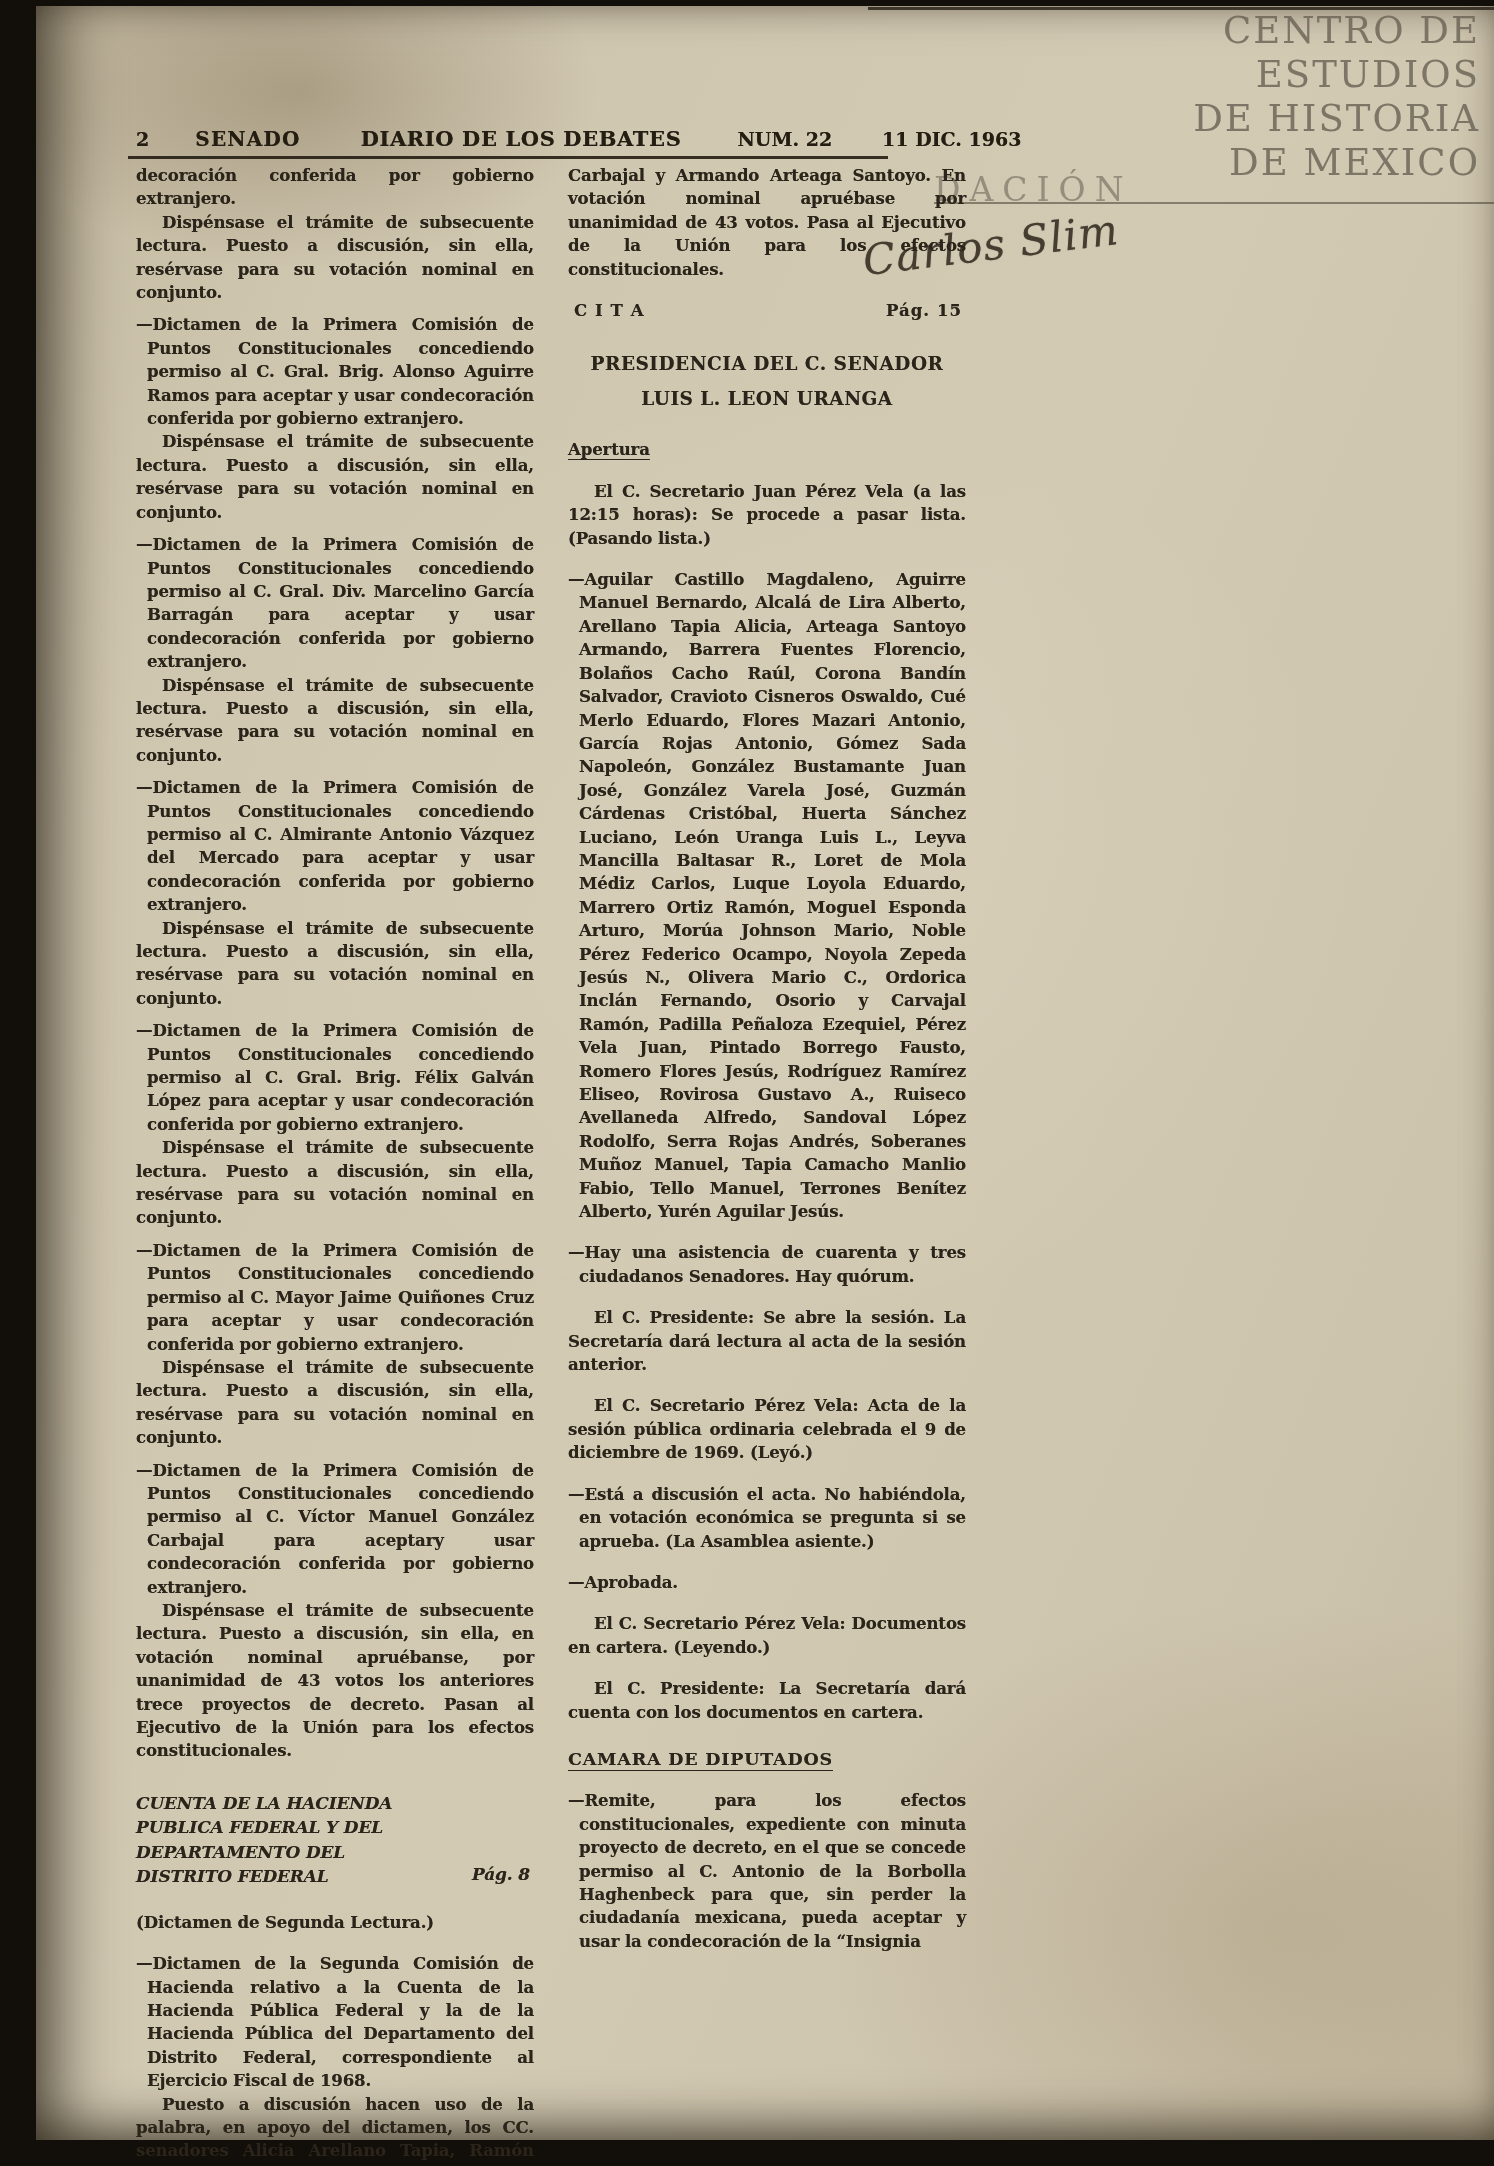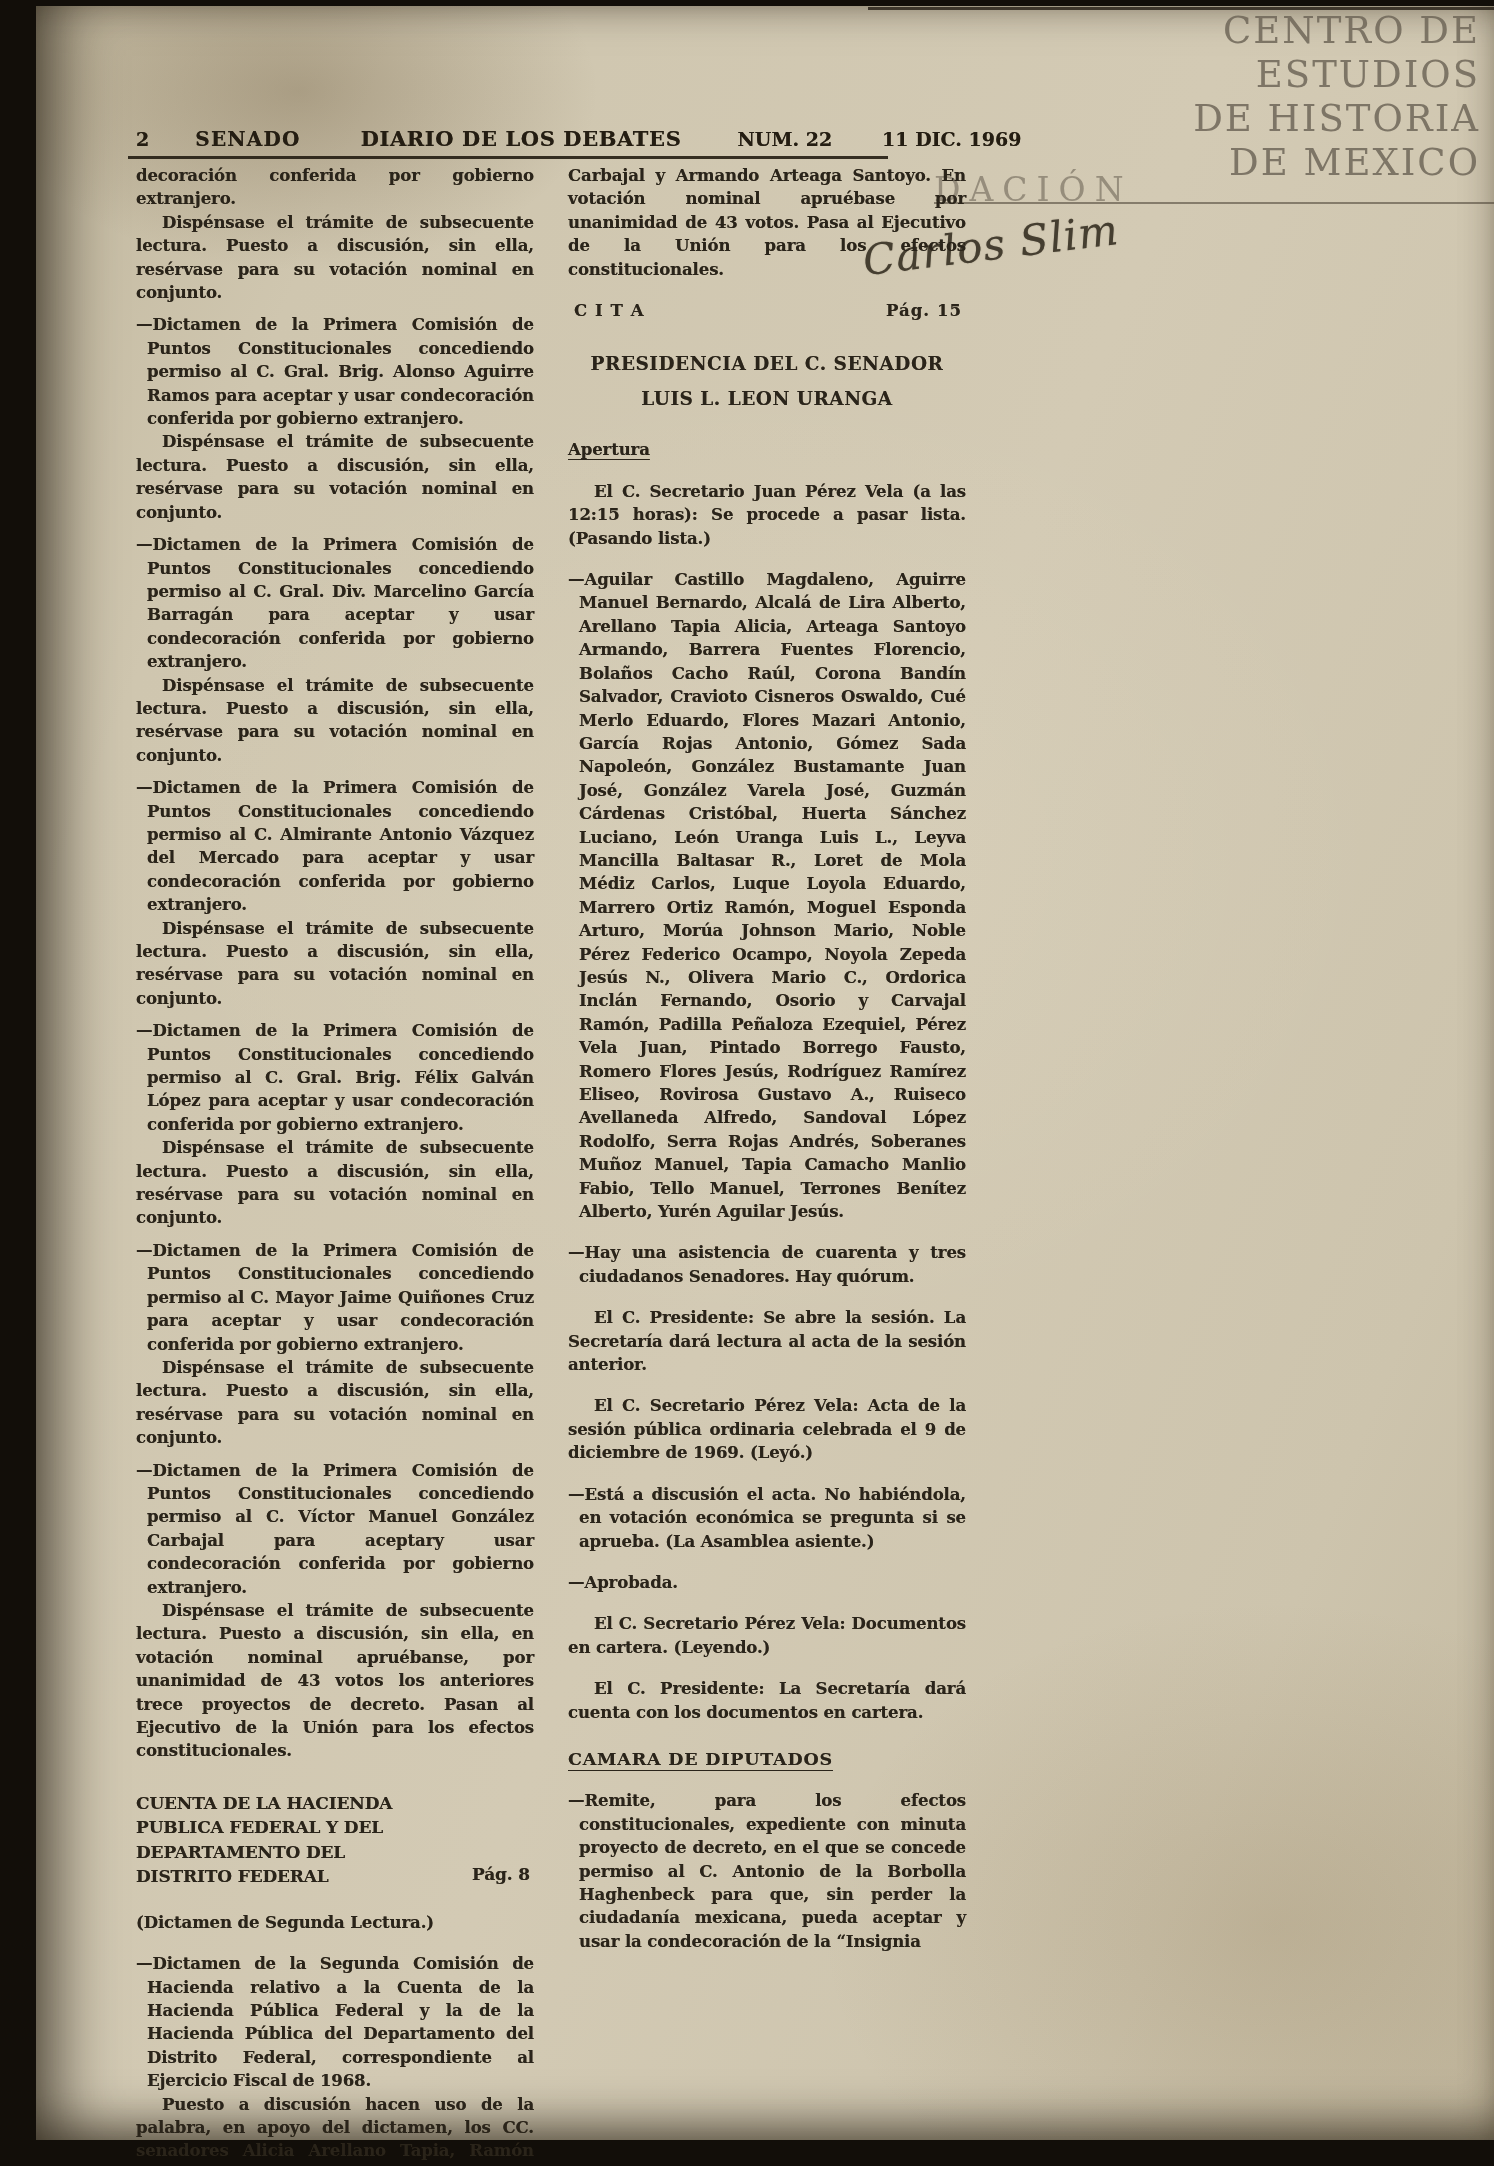--- a/index.html
+++ b/index.html
@@ -68,21 +68,21 @@
     font-size:16.6px; line-height:23.4px;
     text-align:justify; color:#2a241a;
     font-weight:bold; letter-spacing:-.15px;
     text-shadow:0 0 .4px rgba(40,30,15,.55);
   }
   .blk.cont {}
   .blk.ind      { text-indent:26px; }
   .blk.ind-gap  { text-indent:26px; margin-top:18px; }
   .blk.dash     { margin-top:9px;  padding-left:11px; text-indent:-11px; }
   .blk.dash-gap { margin-top:18px; padding-left:11px; text-indent:-11px; }
-  .blk.section  { margin-top:28px; position:relative; line-height:24.5px; font-size:17px; text-align:left; }
+  .blk.section  { margin-top:28px; position:relative; line-height:24.5px; font-size:17px; text-align:left;font-style:italic; }
   .blk.section .ht { display:inline-block; width:68%; }
   .blk.section .pageref { position:absolute; right:4px; bottom:2px; }
   .blk.label    { margin-top:22px; text-align:left; }
   .blk.cita     { margin-top:18px; display:flex; justify-content:space-between; padding-right:4px; letter-spacing:1px;margin-left:6px; }
   .blk.center   { margin-top:24px; text-align:center; white-space:pre-line; font-size:18.5px; line-height:35px; letter-spacing:.5px; }
   .blk.uline    { margin-top:22px; text-align:left; text-decoration:underline; text-underline-offset:4px; }
   .blk.uline-big{ margin-top:24px; text-align:left; text-decoration:underline; text-underline-offset:5px; font-size:17.5px; letter-spacing:.8px; }
   .lead { font-weight:bold; }
 </style>
 </head>
@@ -100,21 +100,21 @@
     <div>DE MEXICO</div>
   </div>
   <div class="wm-partial">DACIÓN</div>
   <div class="signature">Carlos Slim</div>
 
   <div class="header">
     <span class="h-num">2</span>
     <span class="h-chamber">SENADO</span>
     <span class="h-title">DIARIO DE LOS DEBATES</span>
     <span class="h-issue">NUM. 22</span>
-    <span class="h-date">11 DIC. 1969</span>
+    <span class="h-date">11 DIC. 1963</span>
   </div>
   <div class="header-rule"></div>
 
   <div class="columns">
     <div class="col" id="col-left">
         <div class="blk cont">decoración conferida por gobierno extranjero.</div>
         <div class="blk ind">Dispénsase el trámite de subsecuente lectura. Puesto a discusión, sin ella, resérvase para su votación nominal en conjunto.</div>
         <div class="blk dash">—Dictamen de la Primera Comisión de Puntos Constitucionales concediendo permiso al C. Gral. Brig. Alonso Aguirre Ramos para aceptar y usar condecoración conferida por gobierno extranjero.</div>
         <div class="blk ind">Dispénsase el trámite de subsecuente lectura. Puesto a discusión, sin ella, resérvase para su votación nominal en conjunto.</div>
         <div class="blk dash">—Dictamen de la Primera Comisión de Puntos Constitucionales concediendo permiso al C. Gral. Div. Marcelino García Barragán para aceptar y usar condecoración conferida por gobierno extranjero.</div>

